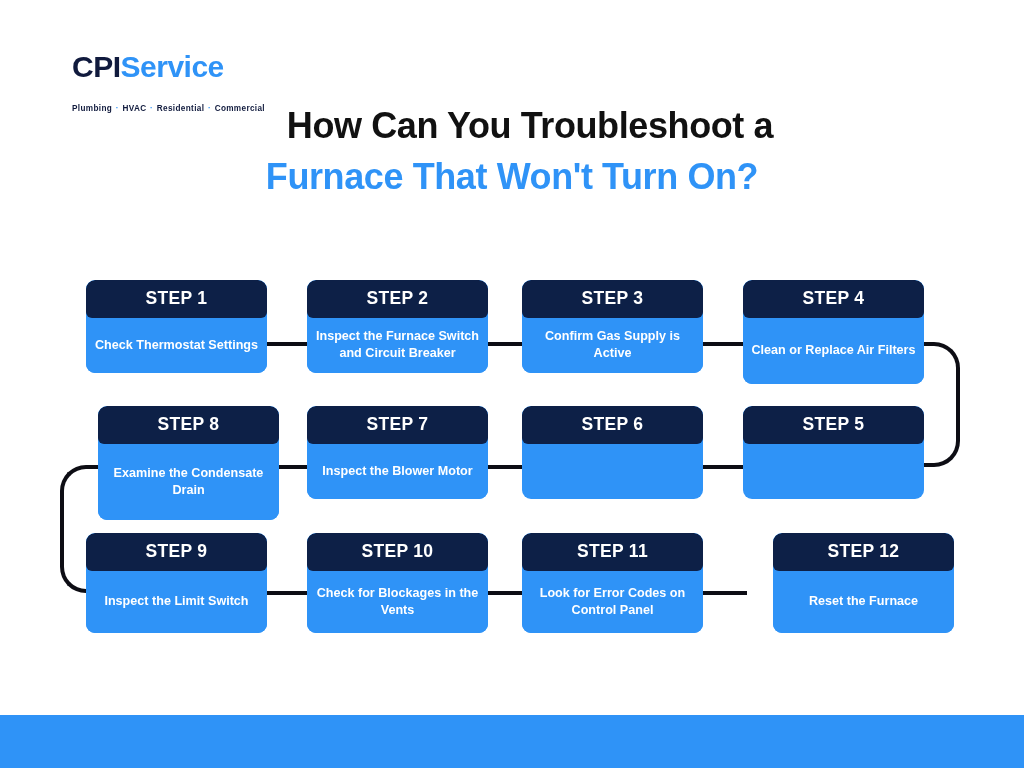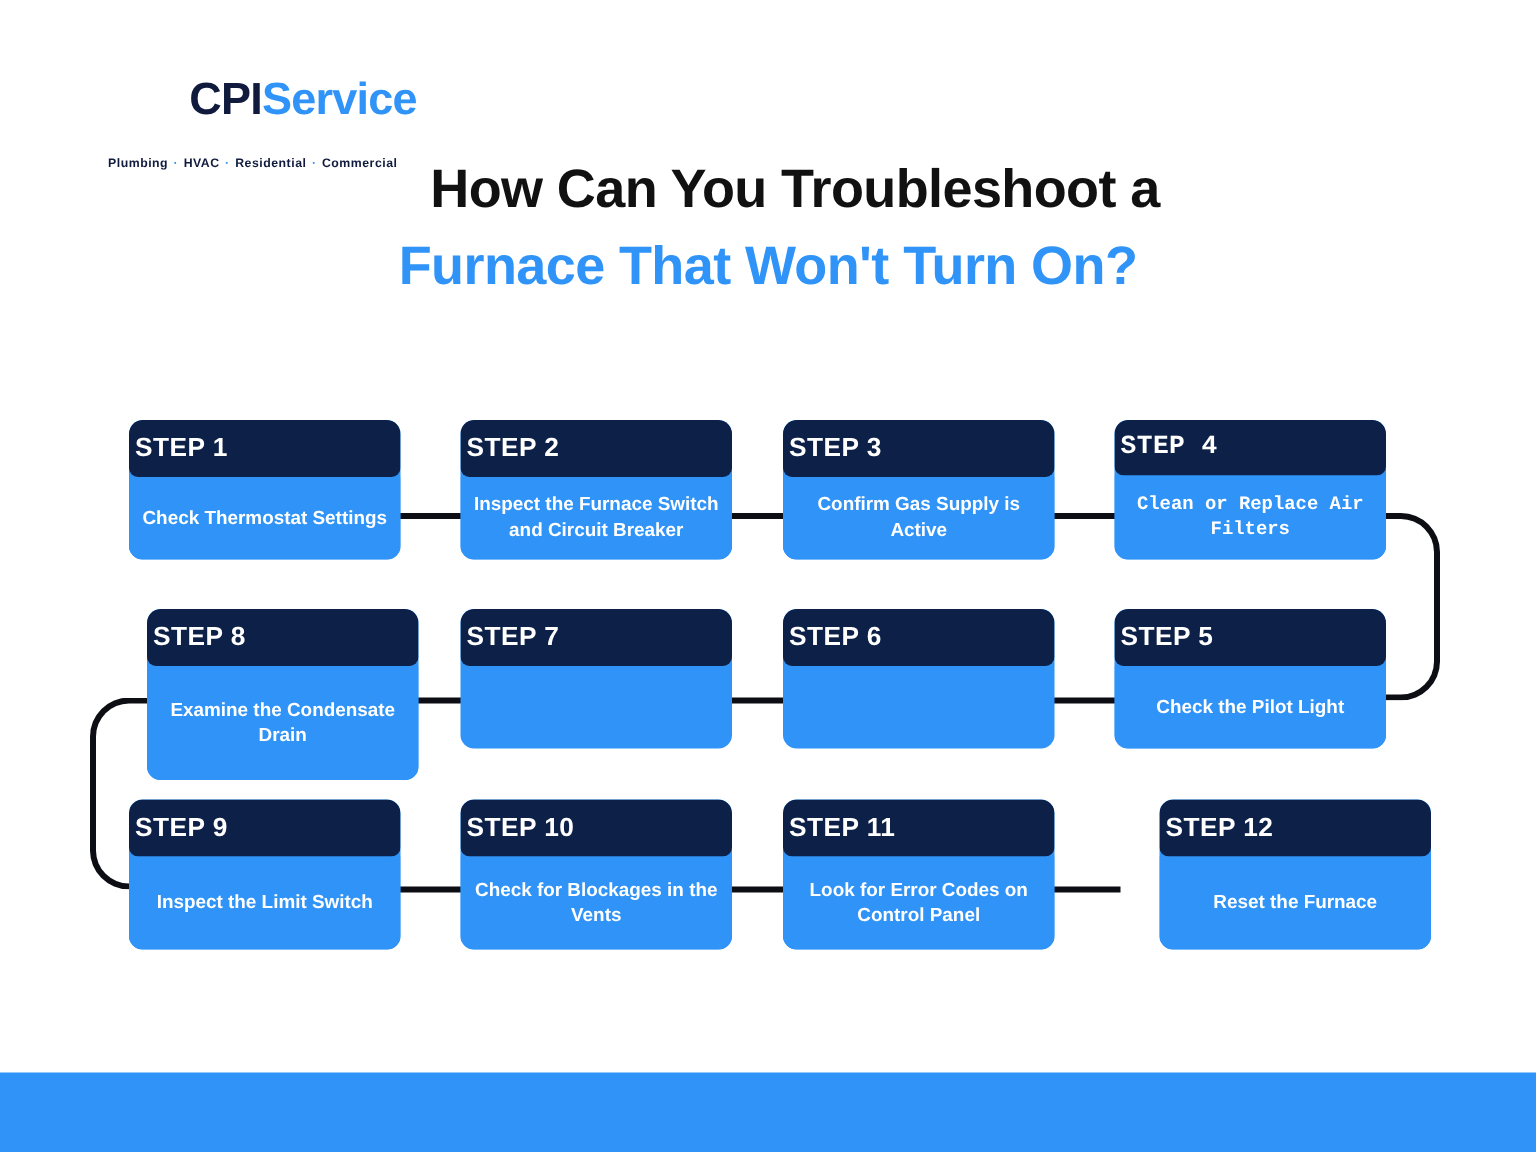--- a/index.html
+++ b/index.html
@@ -17,21 +17,20 @@
     position:absolute;
     left:72px; top:52px;
     width:260px;
   }
   #logo-wordmark {
     font-size:30px;
     font-weight:bold;
     letter-spacing:-0.5px;
     line-height:1;
     white-space:nowrap;
-    text-align:center;
   }
   #logo-cpi  { color:#101a3d; }
   #logo-serv { color:#2f93f7; }
   #logo-tagline {
     margin-top:22px;
     font-size:8.2px;
     font-weight:bold;
     color:#101a3d;
     letter-spacing:0.35px;
     white-space:nowrap;
@@ -92,20 +91,21 @@
     z-index:3;
     display:flex;
     flex-direction:column;
   }
   .card-head {
     background:#0d2047;
     color:#ffffff;
     font-size:17.5px;
     font-weight:bold;
     letter-spacing:0.3px;
+    text-align:center;
     padding:8px 4px 9px;
     border-radius:9px 9px 6px 6px;
   }
   .card-body {
     background:#2f93f7;
     color:#ffffff;
     font-size:12.6px;
     font-weight:bold;
     line-height:1.32;
     text-align:center;
@@ -170,38 +170,38 @@
     <div class="card-body">Check Thermostat Settings</div>
   </div>
   <div class="card" style="left:307px; top:280px; height:93px;">
     <div class="card-head">STEP 2</div>
     <div class="card-body">Inspect the Furnace Switch and Circuit Breaker</div>
   </div>
   <div class="card" style="left:522px; top:280px; height:93px;">
     <div class="card-head">STEP 3</div>
     <div class="card-body">Confirm Gas Supply is Active</div>
   </div>
-  <div class="card" style="left:743px; top:280px; height:93px;font-family:Liberation Mono, monospace;">
+  <div class="card" style="left:743px; top:280px; height:104px;">
     <div class="card-head">STEP 4</div>
     <div class="card-body">Clean or Replace Air Filters</div>
   </div>
 
   <div class="card" style="left:98px;  top:406px; height:114px;">
     <div class="card-head">STEP 8</div>
     <div class="card-body">Examine the Condensate Drain</div>
   </div>
   <div class="card" style="left:307px; top:406px; height:93px;">
     <div class="card-head">STEP 7</div>
+    <div class="card-body">Inspect the Blower Motor</div>
   </div>
   <div class="card" style="left:522px; top:406px; height:93px;">
     <div class="card-head">STEP 6</div>
   </div>
   <div class="card" style="left:743px; top:406px; height:93px;">
     <div class="card-head">STEP 5</div>
-    <div class="card-body">Check the Pilot Light</div>
   </div>
 
   <div class="card" style="left:86px;  top:533px; height:100px;">
     <div class="card-head">STEP 9</div>
     <div class="card-body">Inspect the Limit Switch</div>
   </div>
   <div class="card" style="left:307px; top:533px; height:100px;">
     <div class="card-head">STEP 10</div>
     <div class="card-body">Check for Blockages in the Vents</div>
   </div>

